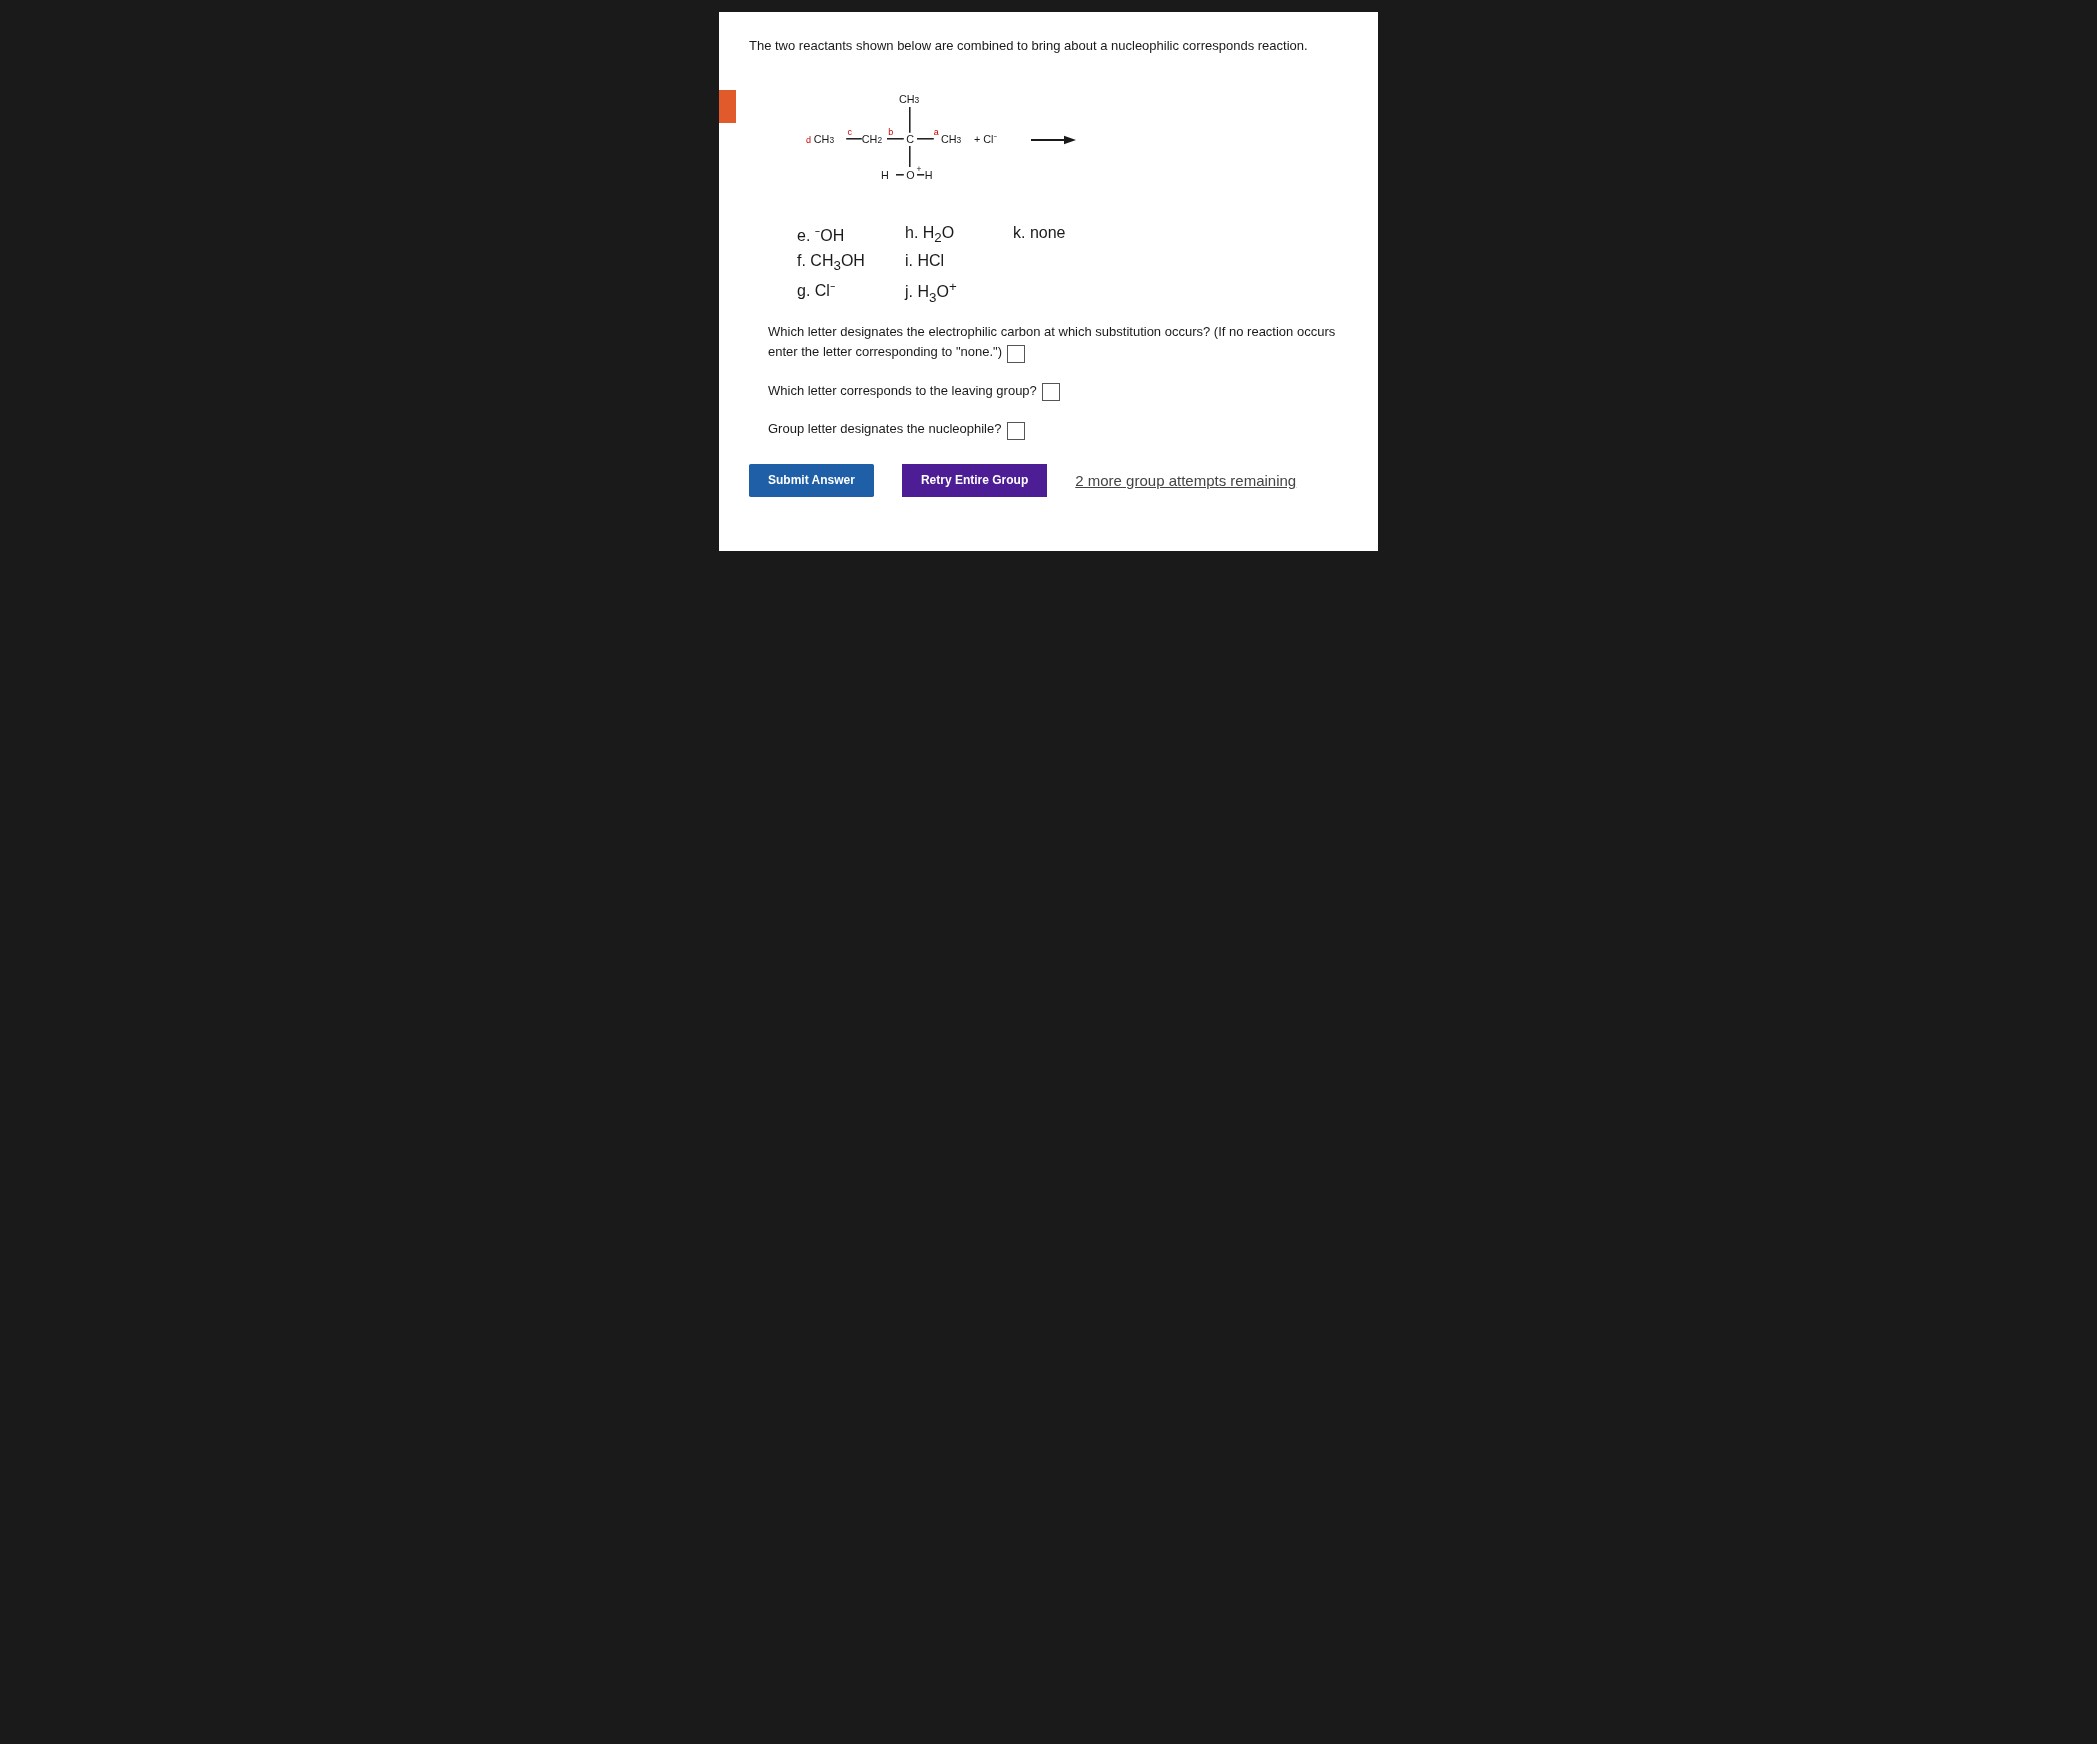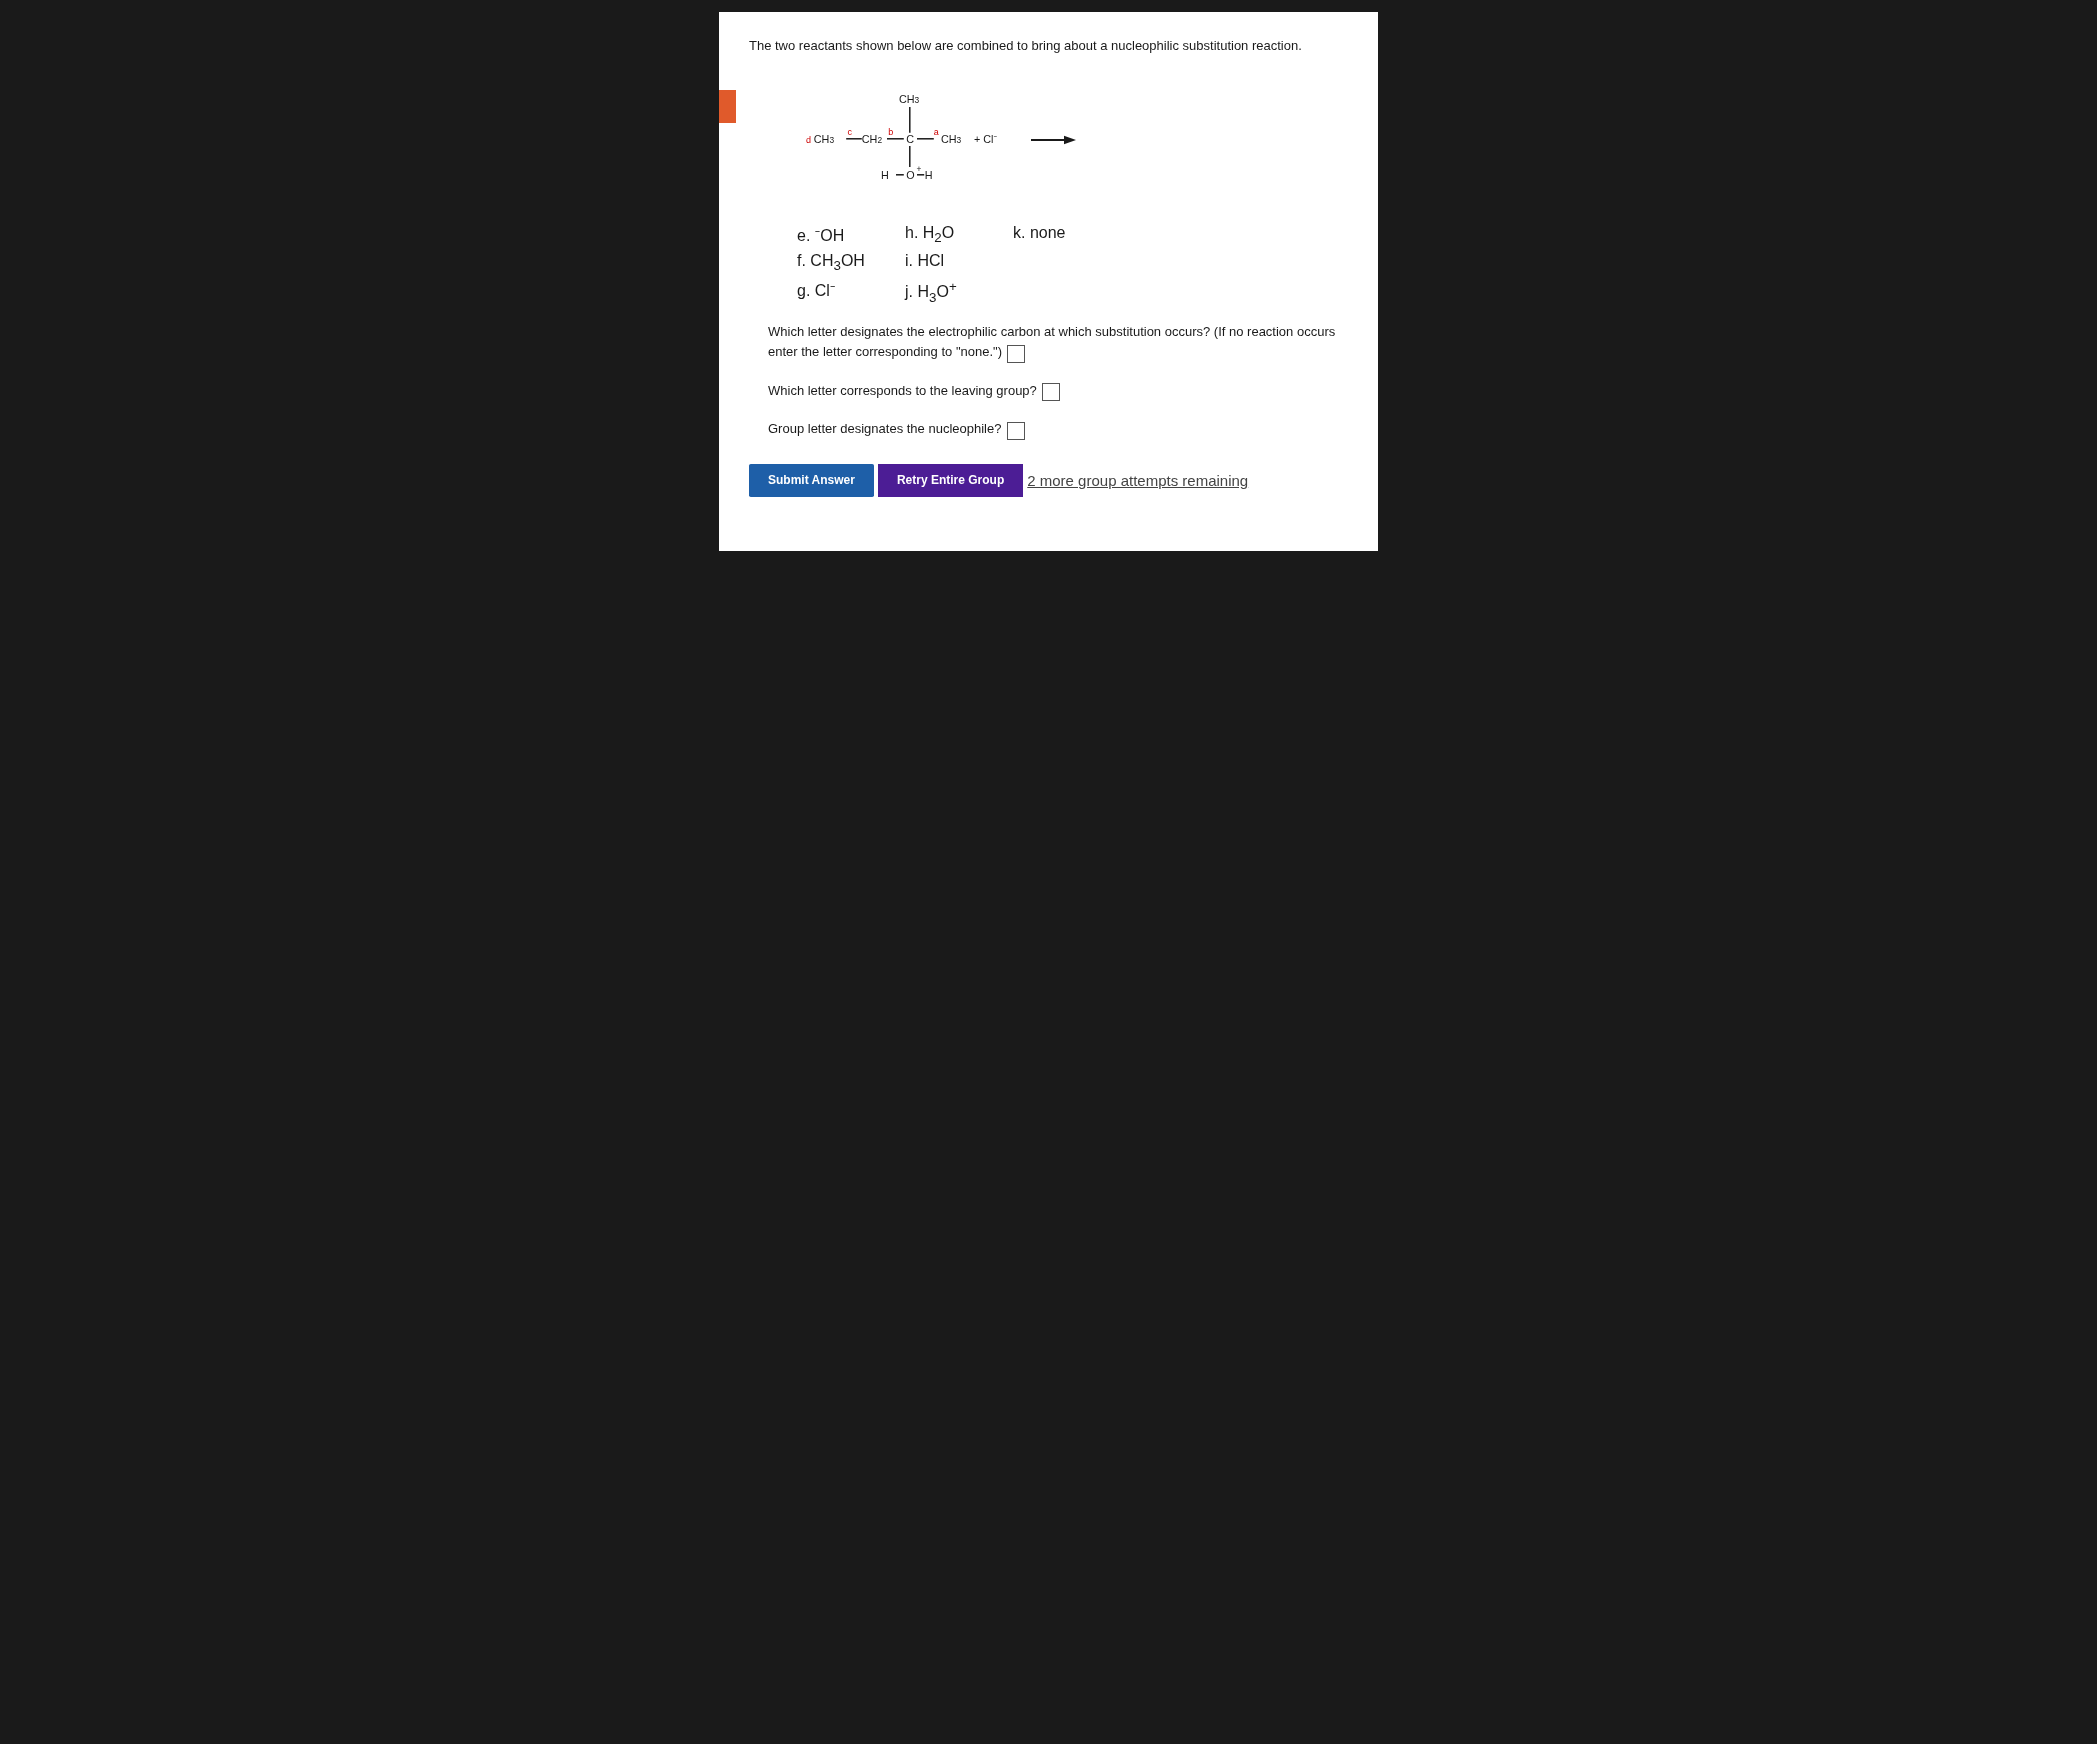--- a/index.html
+++ b/index.html
@@ -89,21 +89,21 @@
       width: 18px;
       height: 18px;
       border: 0.9px solid #555;
       vertical-align: middle;
       margin-left: 2.4px;
     }
 
     .buttons-row {
       display: flex;
       align-items: center;
-      gap: 4px;
+      gap: 28px;
       margin-top: 24px;
     }
 
     .btn-submit {
       background-color: #1e5fa8;
       color: #ffffff;
       border: none;
       padding: 9.6px 19px;
       font-size: 12px;
       font-weight: bold;
@@ -145,21 +145,21 @@
       font-size: 14px;
     }
   </style>
 </head>
 <body>
 
 <div class="page-container">
 
   <div class="orange-indicator"></div>
 
-  <p class="intro-text">The two reactants shown below are combined to bring about a nucleophilic substitution reaction.</p>
+  <p class="intro-text">The two reactants shown below are combined to bring about a nucleophilic corresponds reaction.</p>
 
   <div class="chemistry-section">
 
     <svg class="molecule-svg" width="228" height="132" viewBox="0 0 380 220">
 
       <text x="15" y="115" class="chem-label-red">d</text>
 
       <text x="28" y="115" class="chem-label chem-label-black">CH<tspan class="chem-sub">3</tspan></text>
 
       <line x1="82" y1="108" x2="108" y2="108" stroke="#1a1a1a" stroke-width="2.5"></line>

